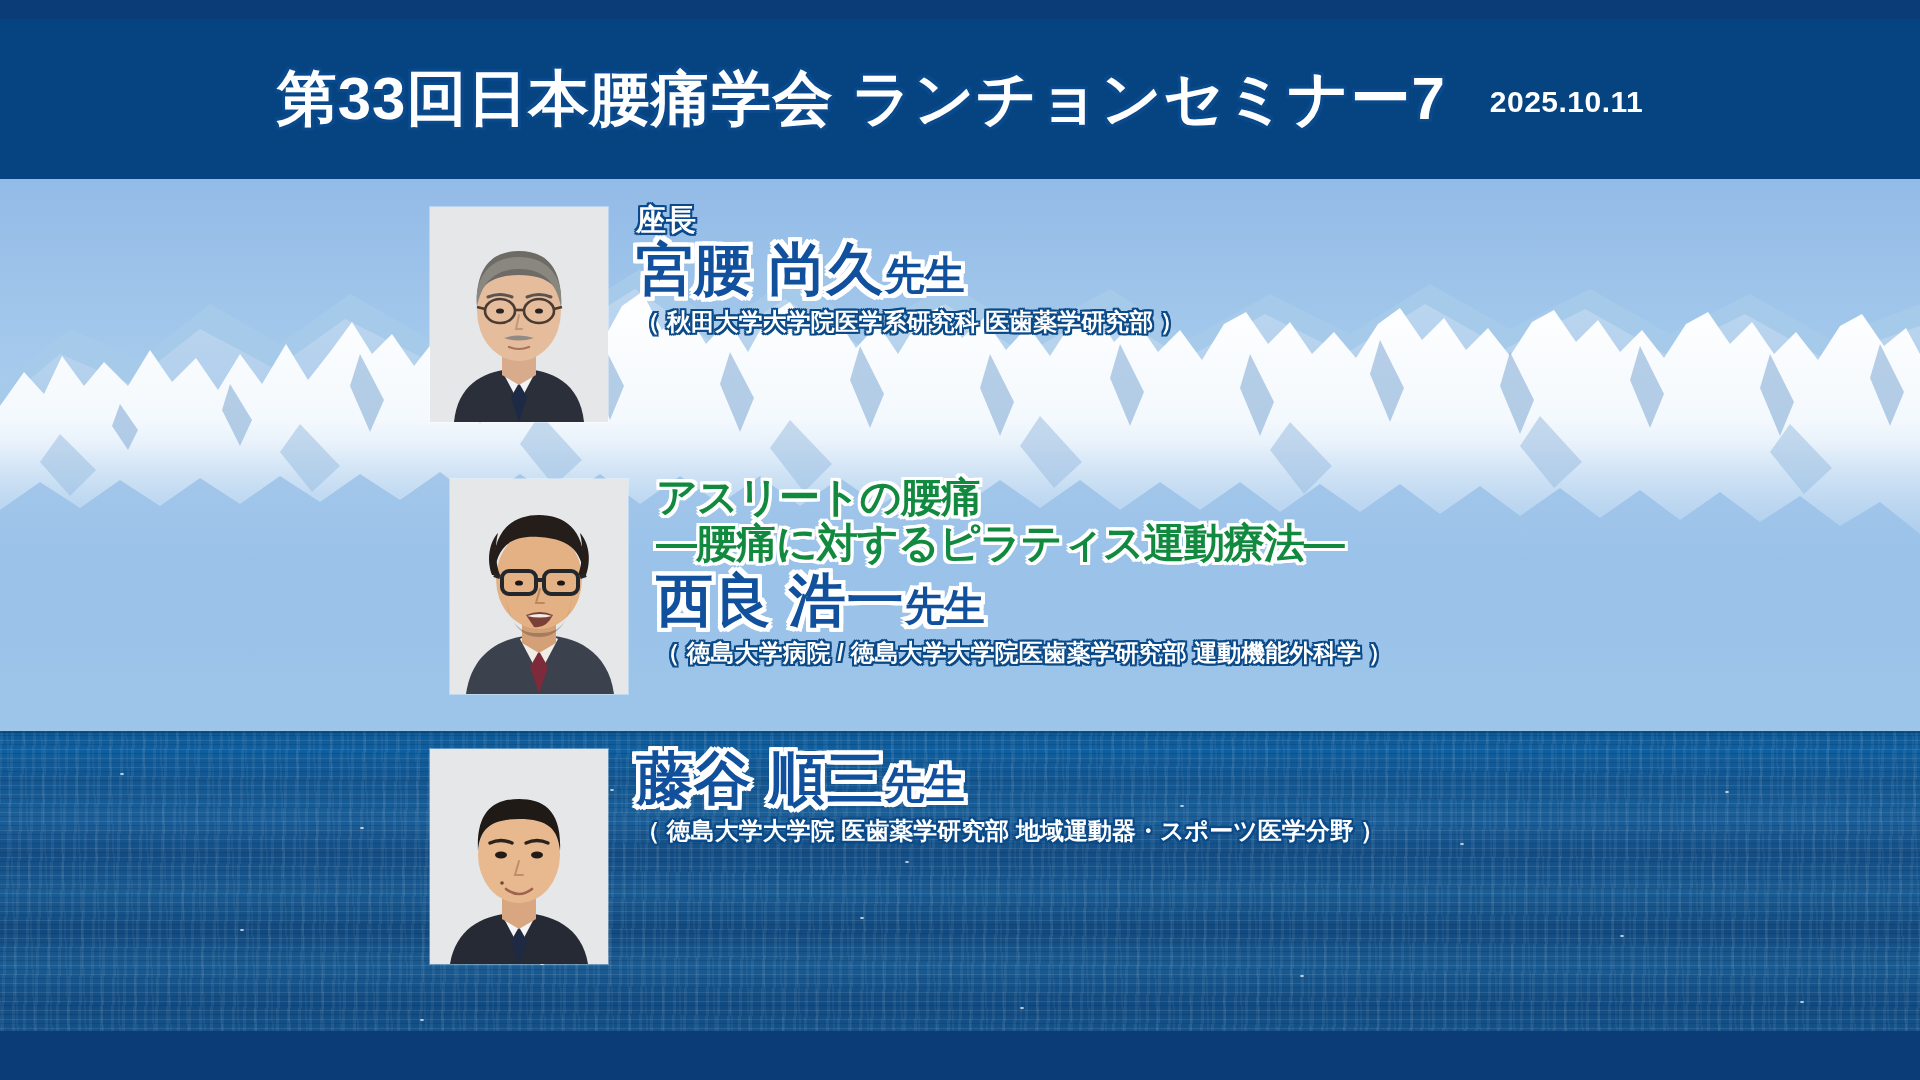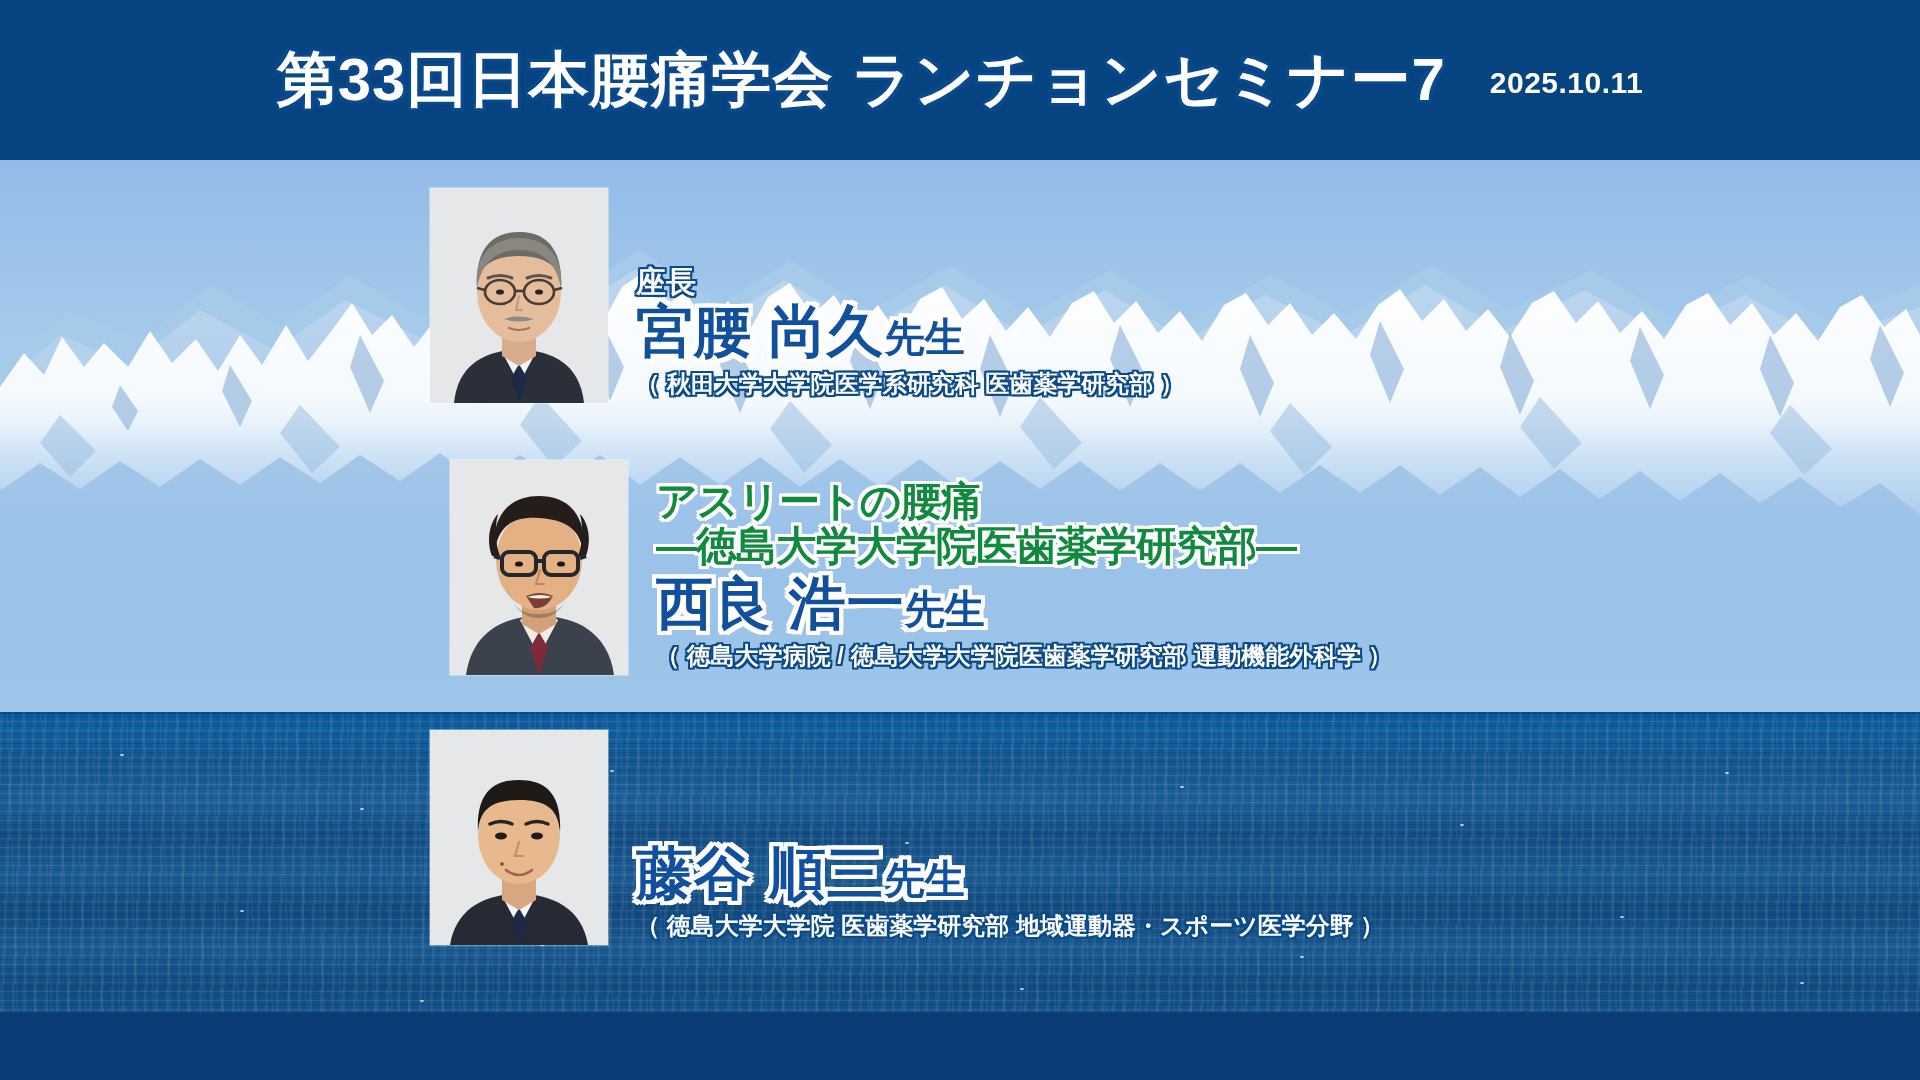--- a/index.html
+++ b/index.html
@@ -1,21 +1,21 @@
 <!DOCTYPE html>
 <html><head>
 <meta charset="utf-8">
 <title>Seminar Banner</title>
 <style>
   * { margin:0; padding:0; box-sizing:border-box; }
   html,body { width:1920px; height:1080px; overflow:hidden; background:#0b3c78; }
   body { font-family:"Liberation Sans","DejaVu Sans",sans-serif; }
 
   #stage {
-    position:relative; width:1920px; height:1012px; overflow:hidden;
+    position:relative; width:1920px; height:1012px; overflow:hidden;margin-top:19px;
   }
 
   
   .bg { position:absolute; inset:0; z-index:0; }
 
   
   .sky {
     position:absolute; left:0; top:0; width:1920px; height:712px;
     background:
       linear-gradient(180deg,
@@ -106,21 +106,21 @@
   .logo-mark { width:62px; height:40px; display:block; }
   .logo-text {
     font-size:37px; font-weight:bold; color:#ffffff;
     letter-spacing:3px; font-family:"Liberation Sans Narrow","Liberation Sans",sans-serif;
     transform:scaleX(.82); transform-origin:left center;
   }
 
   
   .content { position:absolute; left:0; top:160px; width:1920px; height:862px; z-index:4; }
 
-  .speaker { position:absolute; display:flex; align-items:flex-end; }
+  .speaker { position:absolute; display:flex; align-items:flex-start; }
   .speaker-1 { left:430px; top:28px; }
   .speaker-2 { left:430px; top:300px;padding-left:20px; }
   .speaker-3 { left:430px; top:570px; }
 
   .photo {
     width:178px; height:215px; flex:0 0 178px;
     background:#e3e4e6; overflow:hidden; position:relative;
     box-shadow:0 0 0 1px rgba(255,255,255,.35);
   }
   .photo svg { display:block; width:178px; height:215px; }
@@ -353,21 +353,21 @@
           <path d="M90,110 L86,124 L94,124" stroke="#bd8860" stroke-width="2" fill="none" stroke-linecap="round"></path>
 
           <path d="M76,136 Q90,130 103,136 Q96,150 84,148 Z" fill="#7a4038"></path>
           <path d="M77,137 Q90,133 102,137 Q90,140 77,137 Z" fill="#f3ece6"></path>
 
           <path d="M56,118 C60,146 72,158 89,158 C106,158 118,146 122,118 C118,150 104,154 89,154 C74,154 60,150 56,118 Z" fill="#2b241f" opacity=".28"></path>
         </svg>
       </div>
       <div class="speaker-text">
         <div class="talk-title">アスリートの腰痛</div>
-        <div class="talk-title">―徳島大学大学院医歯薬学研究部―</div>
+        <div class="talk-title">―腰痛に対するピラティス運動療法―</div>
         <div class="speaker-name"><span>西良 浩一</span><span class="honorific">先生</span></div>
         <div class="affiliation">（ 徳島大学病院 / 徳島大学大学院医歯薬学研究部 運動機能外科学 ）</div>
       </div>
     </div>
 
     <div class="speaker speaker-3">
       <div class="photo">
         <svg viewBox="0 0 178 215">
           <rect width="178" height="215" fill="#e6e7e9"></rect>
           <path d="M20,215 C26,178 56,164 89,164 C122,164 152,178 158,215 Z" fill="#252a35"></path>

